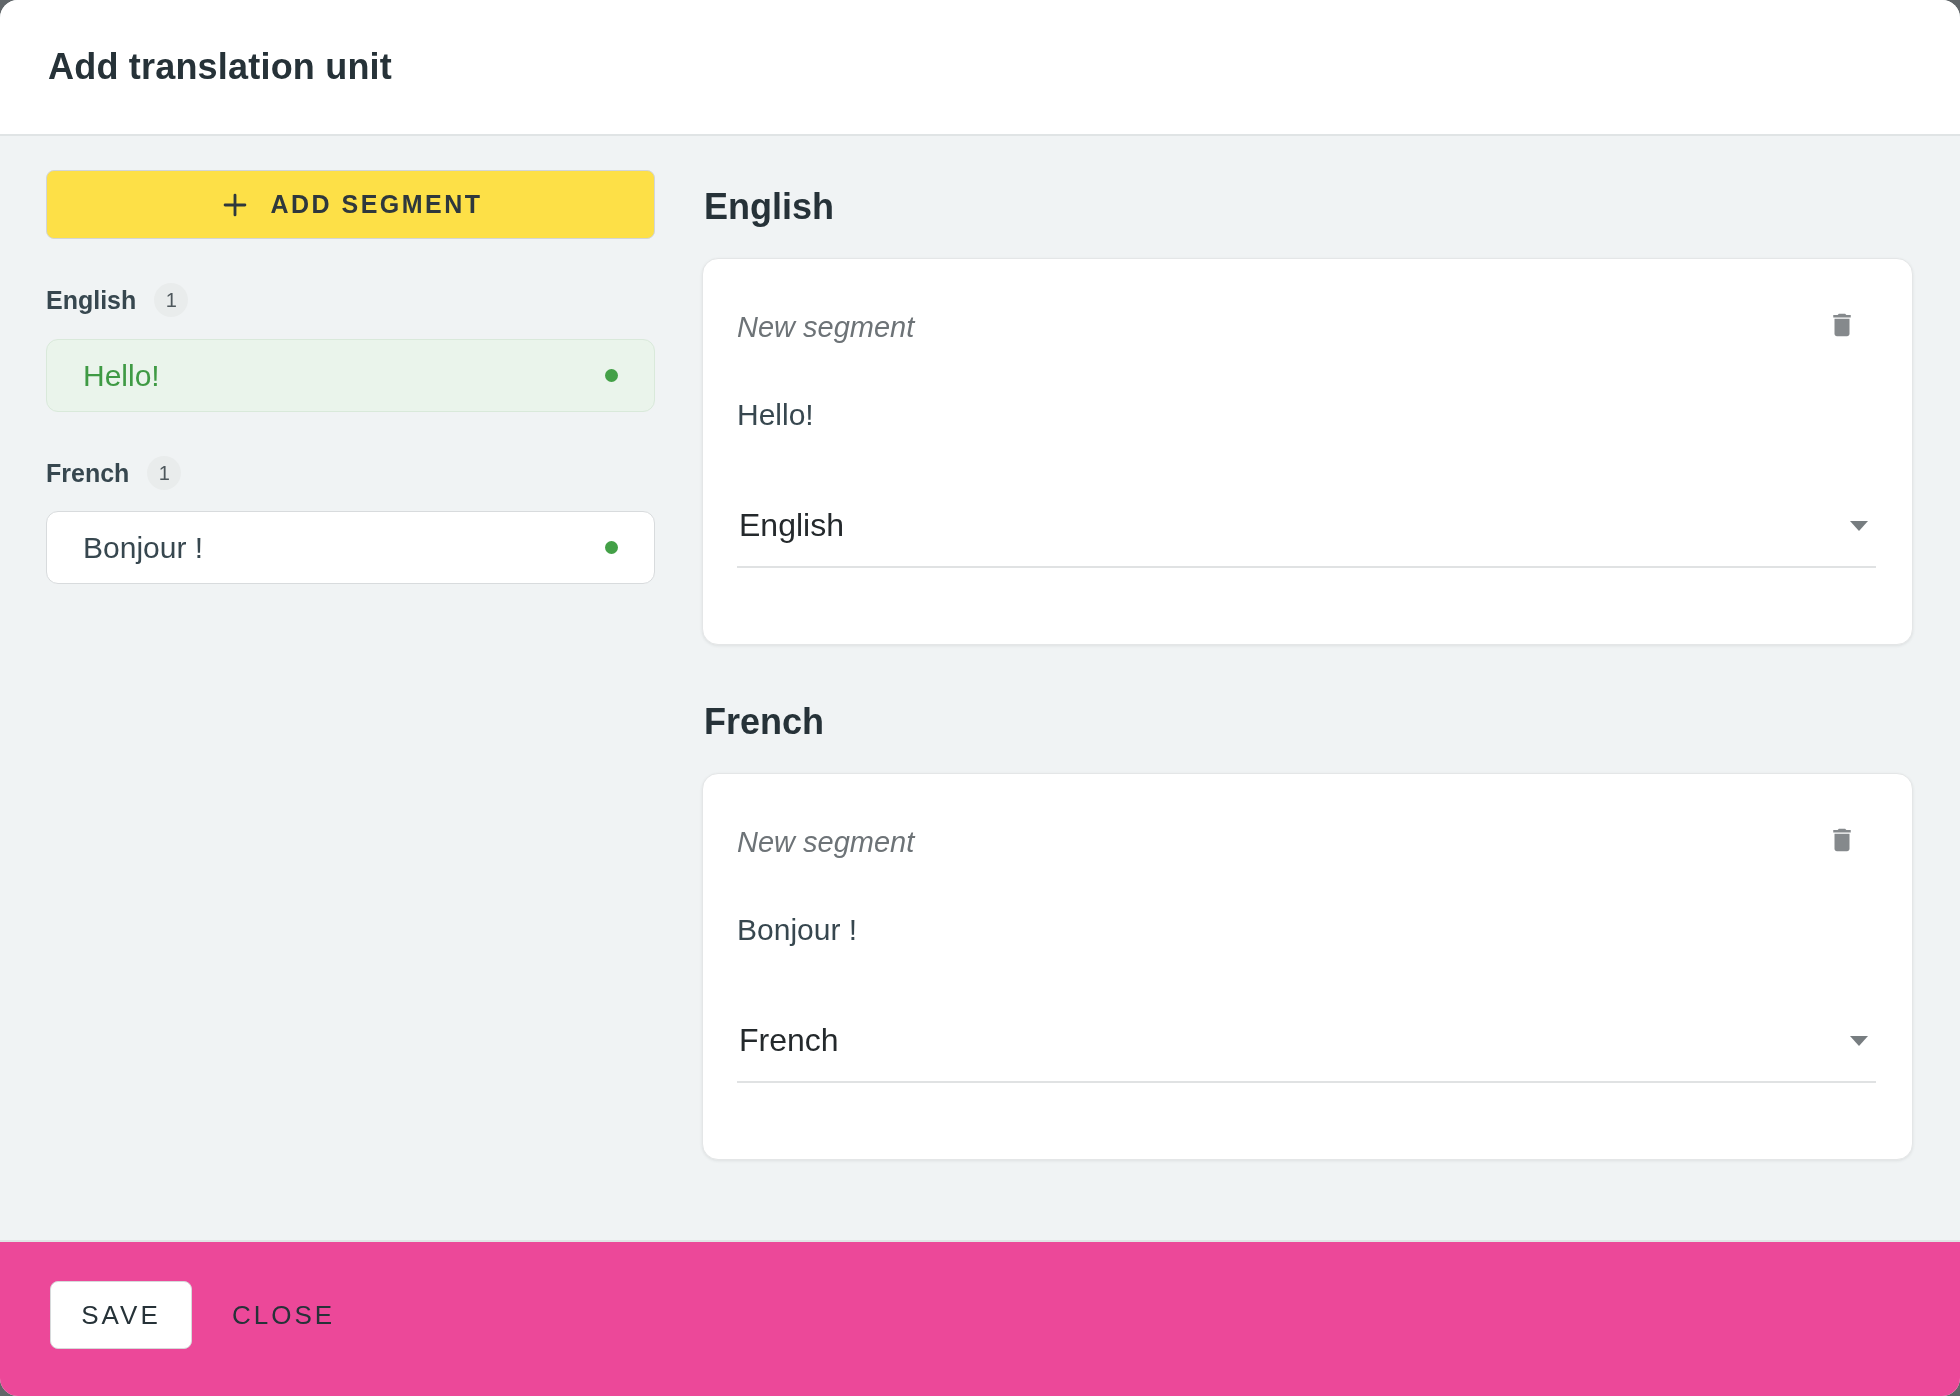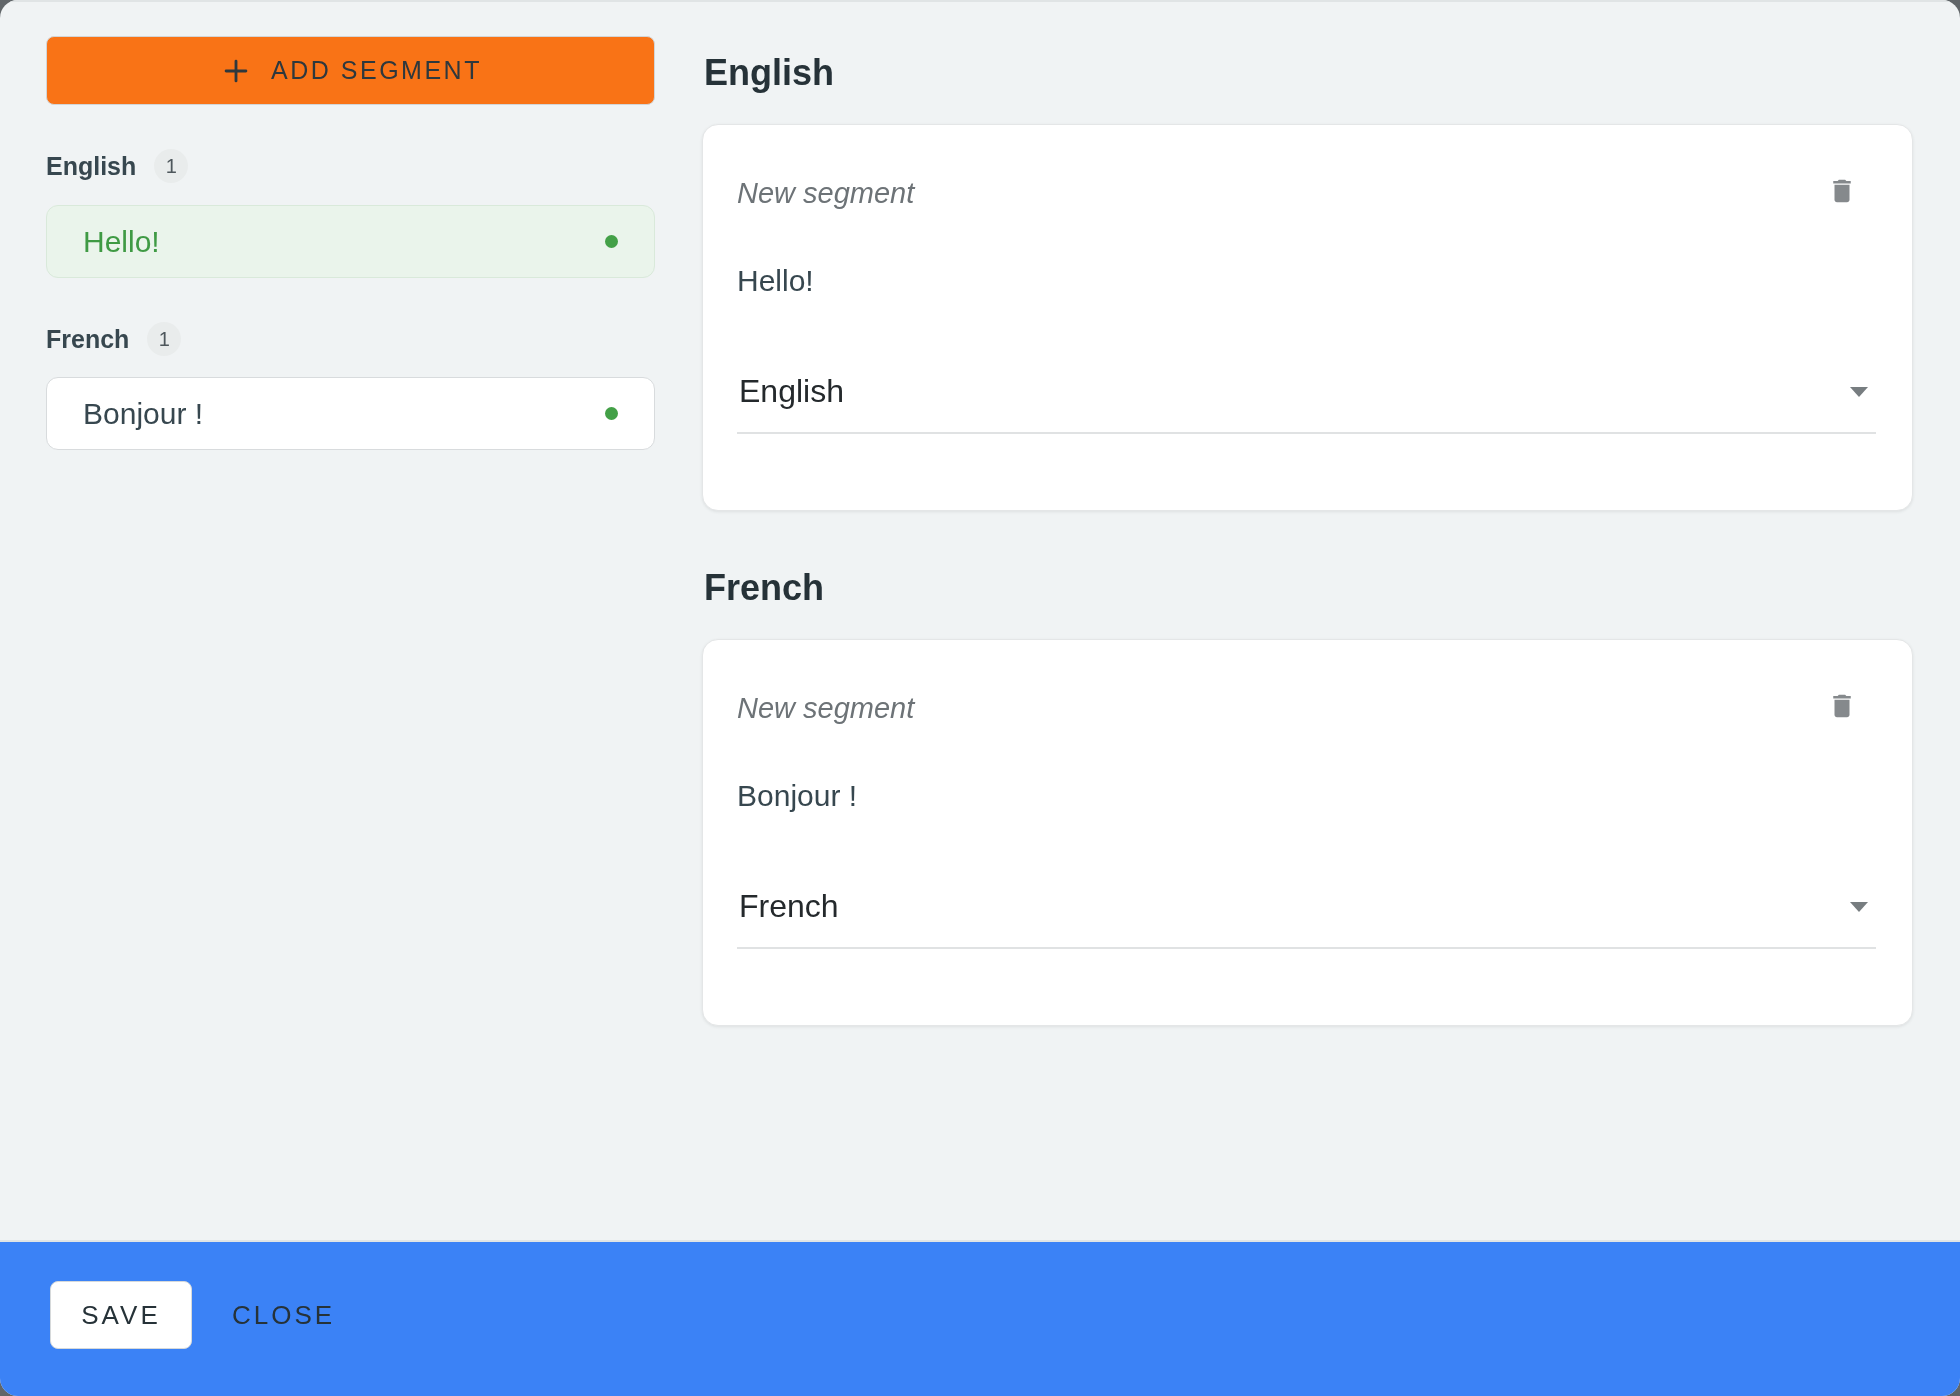--- a/index.html
+++ b/index.html
@@ -42,28 +42,28 @@
     gap: 47px;
     overflow: hidden;
   }
   
   .sidebar { flex: none; width: 609px; }
   .add-segment {
     width: 100%;
     height: 69px;
     border: 1.5px solid #d2d5d7;
     border-radius: 8px;
-    background: #f97316;
+    background: #fde047;
     display: flex;
     align-items: center;
     justify-content: center;
     gap: 18px;
     font-family: inherit;
     font-size: 25px;
-    font-weight: 400;
+    font-weight: 700;
     letter-spacing: 2.5px;
     color: #2e383d;
     cursor: pointer;
   }
   .plus-icon { display: flex; align-items: center; }
   .lang-row {
     margin-top: 44px;
     display: flex;
     align-items: center;
     gap: 18px;
@@ -176,21 +176,21 @@
     height: 0;
     border-left: 9px solid transparent;
     border-right: 9px solid transparent;
     border-top: 10px solid #777d80;
     margin-right: 4px;
   }
   
   .dlg-footer {
     flex: none;
     height: 156px;
-    background: #3b82f6;
+    background: #ec4899;
     border-top: 2px solid #e0e4e5;
     display: flex;
     align-items: center;
     padding: 0 0 8px 50px;
     gap: 34px;
   }
   .save-btn {
     width: 142px;
     height: 68px;
     border: 1.5px solid #d6d9da;
@@ -213,20 +213,23 @@
     color: #263238;
     padding: 10px 6px;
     cursor: pointer;
   }
 </style>
 </head>
 <body>
 
 <div class="modal">
 
+  <header class="dlg-header">
+    <h1 class="dlg-title">Add translation unit</h1>
+  </header>
 
   <div class="dlg-body">
 
     <aside class="sidebar">
       <button class="add-segment">
         <span class="plus-icon">
           <svg width="34" height="34" viewBox="0 0 24 24" fill="none">
             <path d="M12 5v14M5 12h14" stroke="#2e383d" stroke-width="2" stroke-linecap="round"></path>
           </svg>
         </span>

